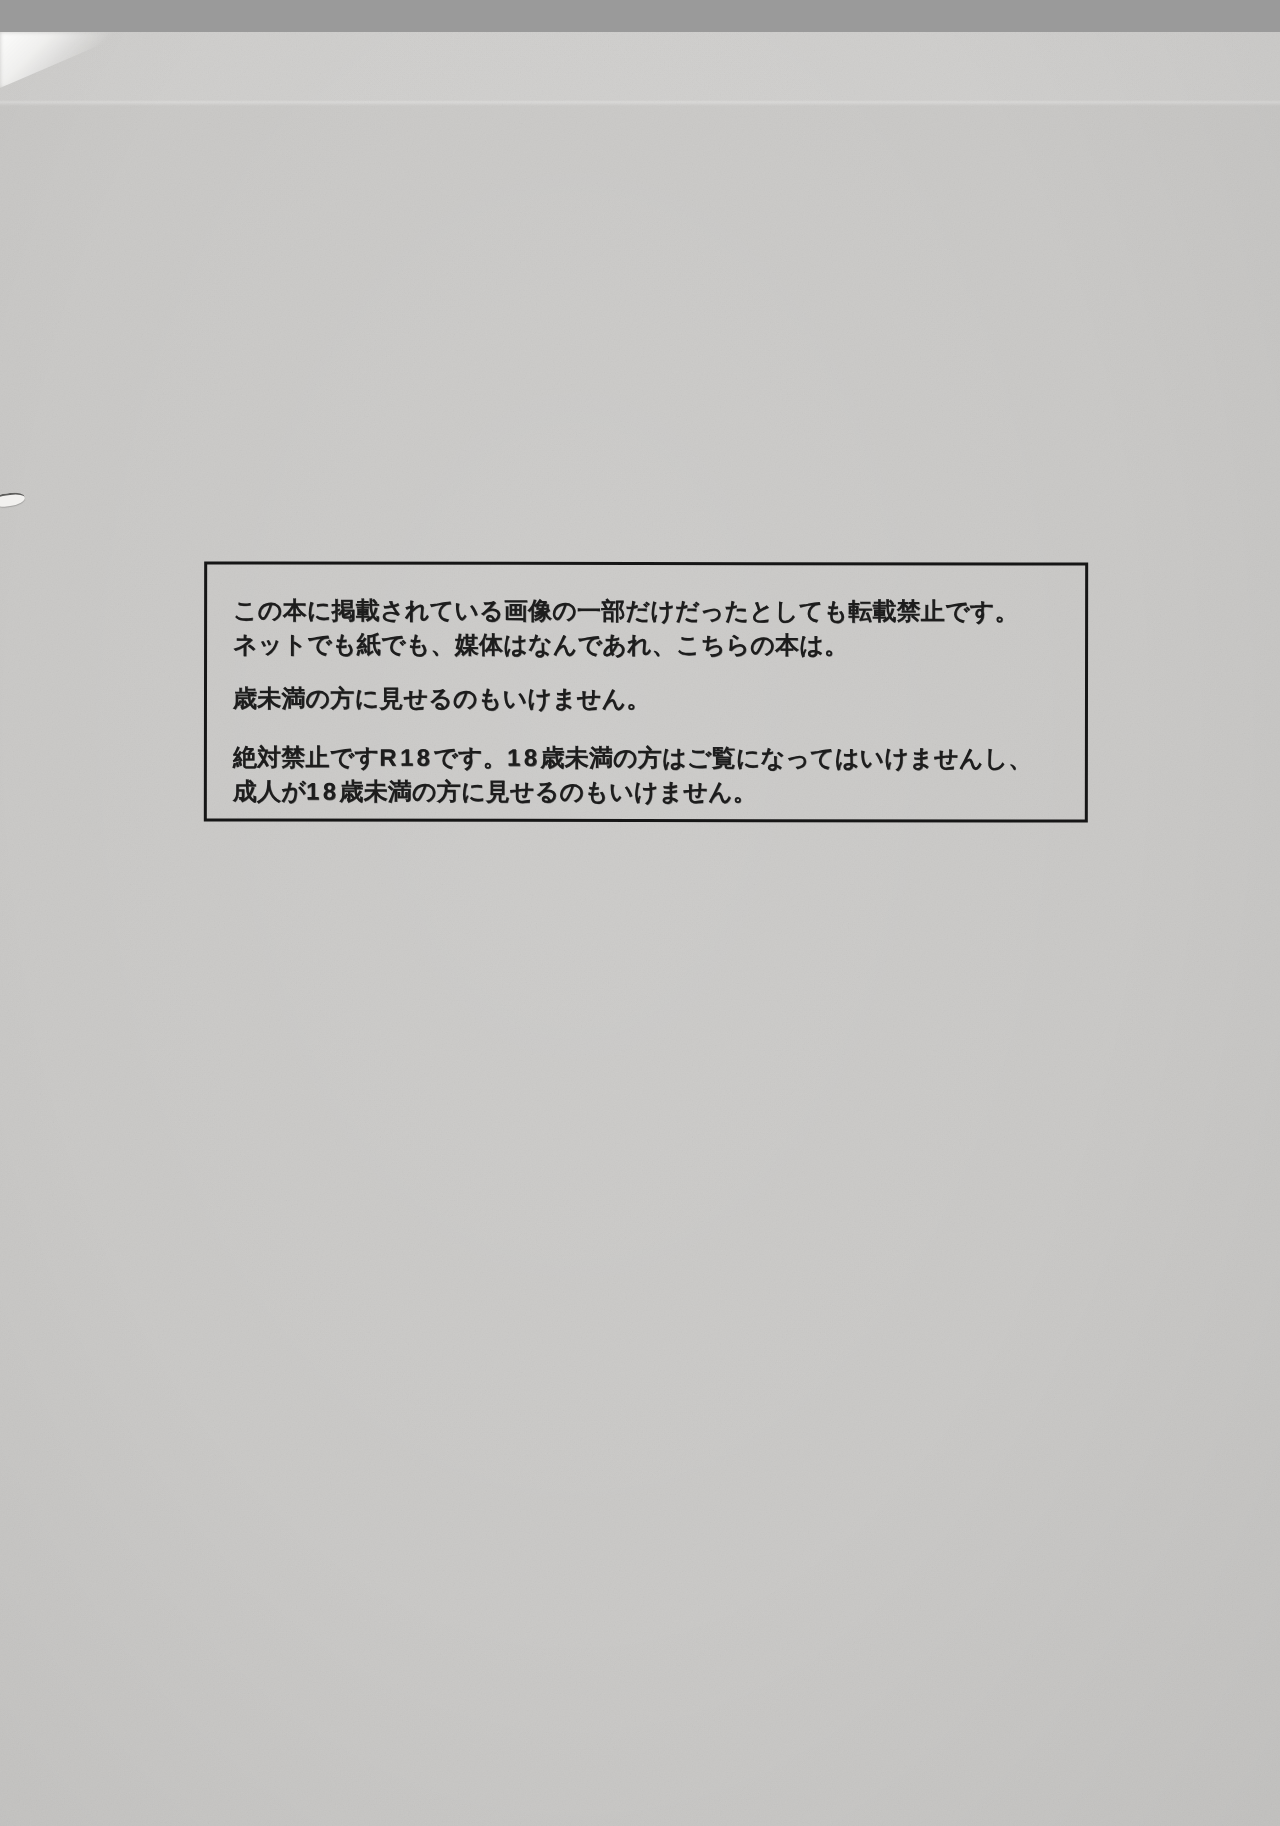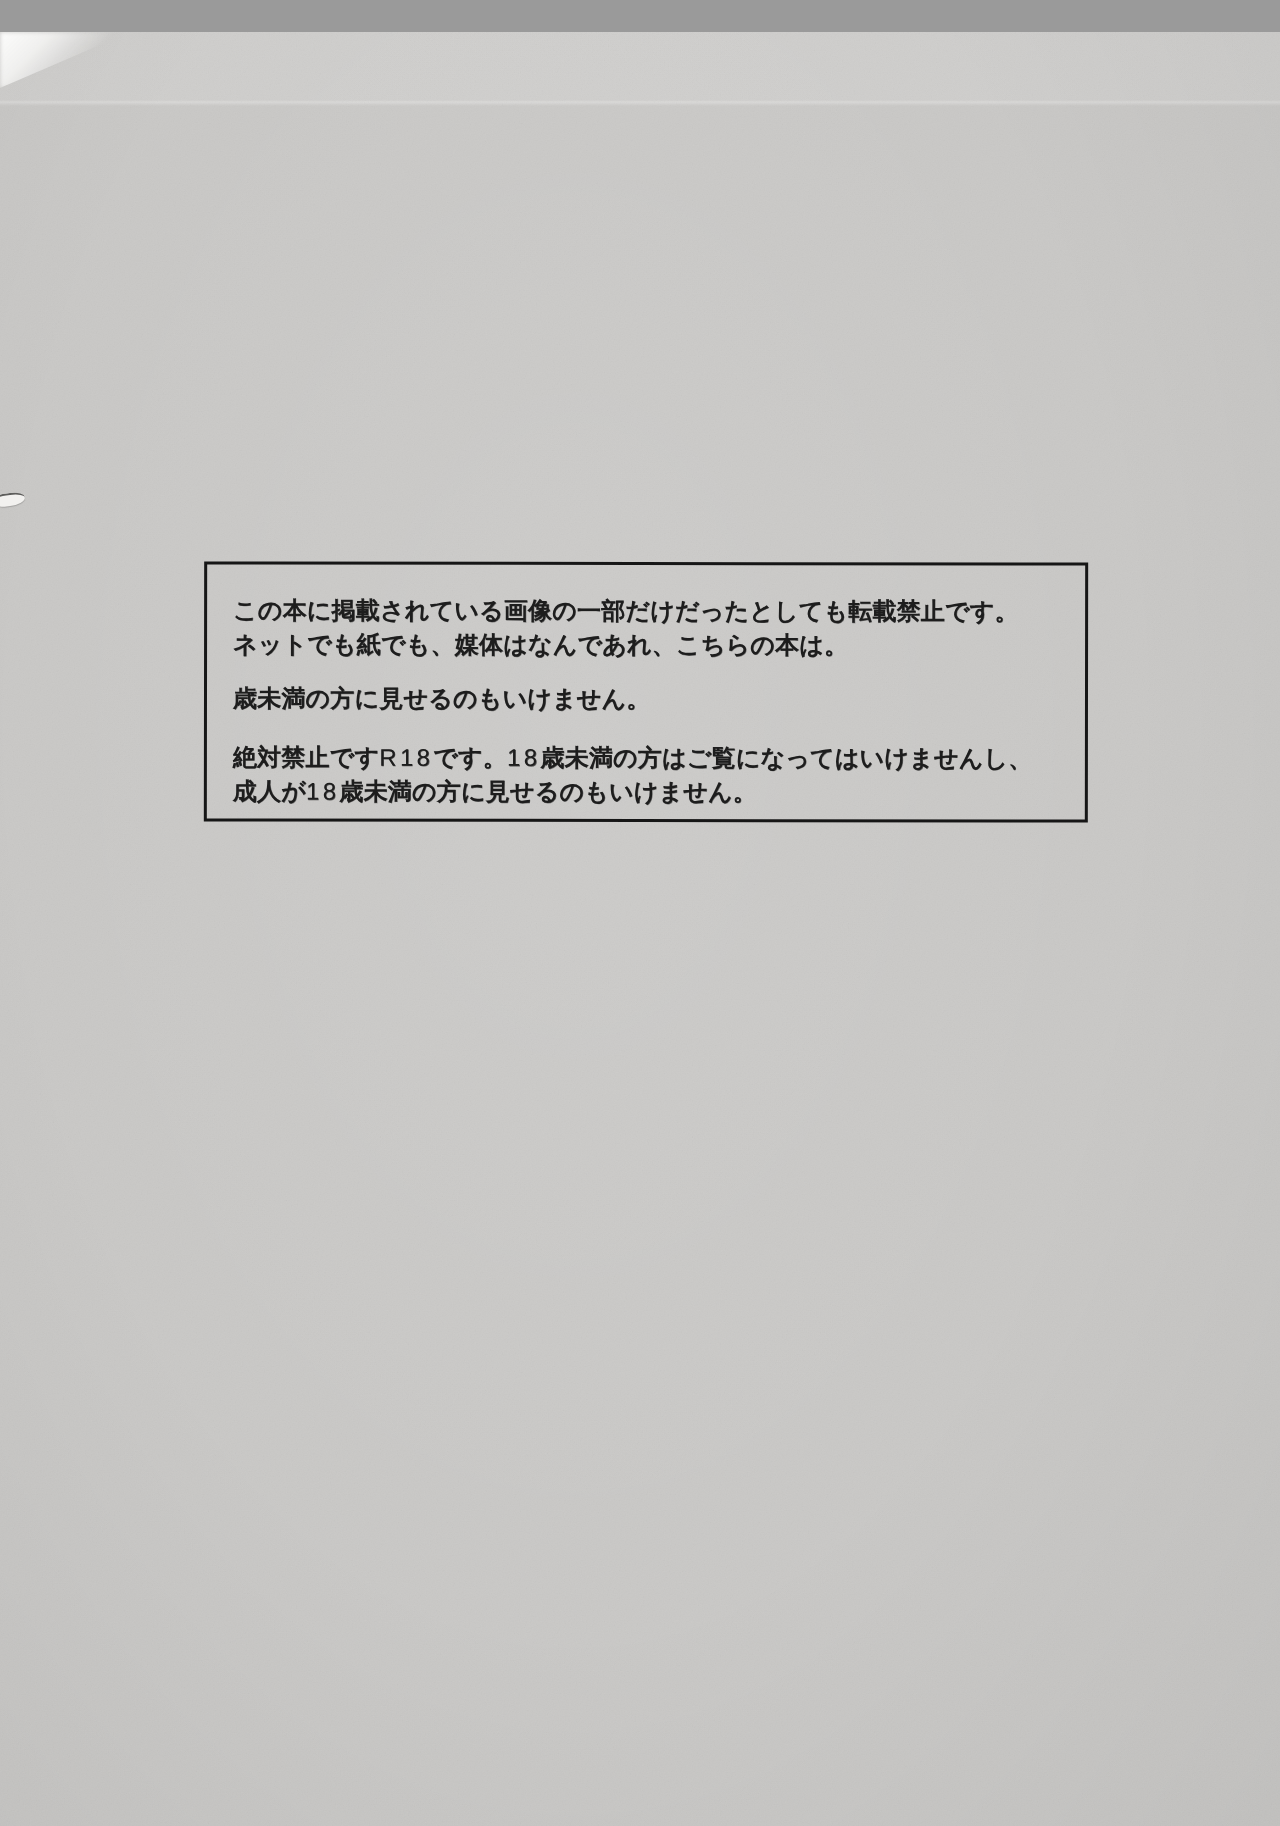--- a/index.html
+++ b/index.html
@@ -76,21 +76,21 @@
     letter-spacing: 0.2px;
   }
   .notice-box .para { margin: 0; }
   .notice-box .para + .para-gap-s { margin-top: 20px; }
   .notice-box .para + .para-gap-l { margin-top: 25px; }
   .line {
     white-space: nowrap;
     text-shadow: 0.4px 0.4px 0 rgba(29,29,29,0.55);
   }
   .bnum {
-    font-weight: 400;
+    font-weight: 700;
     letter-spacing: 0.14em;
     text-shadow: 0.6px 0.6px 0 rgba(29,29,29,0.7);
   }
 </style>
 </head>
 <body>
 
 <div class="page">
 
   <div class="vignette"></div>

